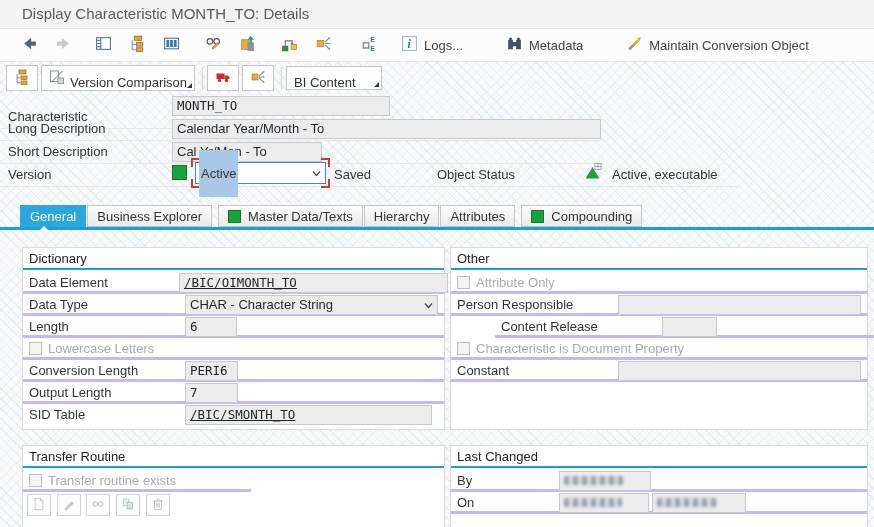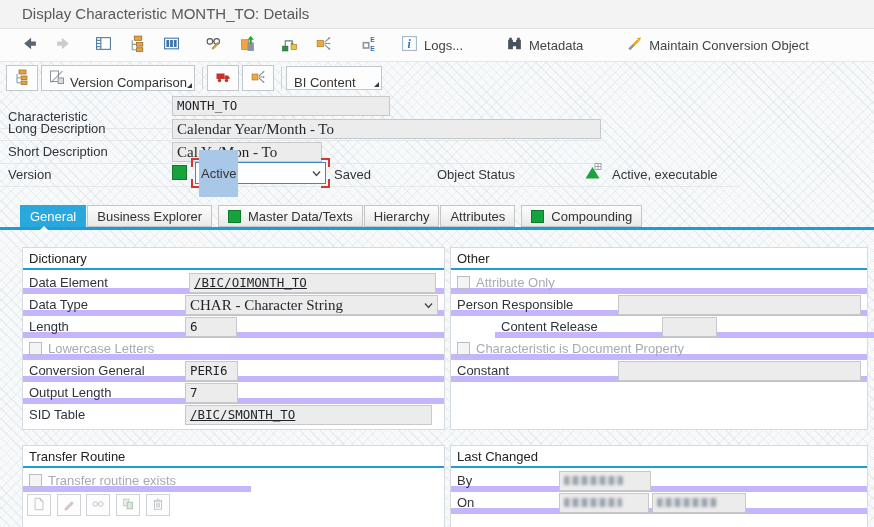--- a/index.html
+++ b/index.html
@@ -24,21 +24,21 @@
          padding:0 7px;font-size:13px;color:#333;position:relative;margin-right:3px;flex:none;}
   .t2btn svg{width:16px;height:16px;}
   .t2btn .lbl{margin-left:5px;margin-top:9px;}
   .corner:after{content:'';position:absolute;right:2px;bottom:2px;width:0;height:0;
                 border-left:5px solid transparent;border-bottom:5px solid #3a3a3a;}
   .vsep{width:1px;height:22px;background:#d2d2d2;margin:0 4px;flex:none;}
   
   .frow{position:absolute;left:0;height:22px;border-bottom:1px solid #e5e7e9;}
   .flabel{position:absolute;left:8px;top:3px;color:#30343a;}
   .fld{position:absolute;height:20px;background:#ececec;border:1px solid #c6c9cc;box-sizing:border-box;
-       padding:0 4px;line-height:18px;font-size:15px;color:#1f2226;font-family:Liberation Serif, serif;}
+       padding:0 4px;line-height:18px;font-size:13px;color:#1f2226;}
   .mono{font-family:"DejaVu Sans Mono",monospace;font-size:12.5px;}
   .link{text-decoration:underline;}
   .gsq{position:absolute;width:15px;height:15px;background:#17a33c;border:1px solid #0f7a2c;box-sizing:border-box;}
   
   .ddlwrap{position:absolute;left:195px;top:162px;width:131px;height:22px;}
   .ddl{position:absolute;inset:0;background:#fff;border:1px solid #3f87c9;box-sizing:border-box;
        display:flex;align-items:center;padding:0 3px;}
   .ddl .sel{background:#a9c7e6;padding:16px 2px;}
   .ddl svg{position:absolute;right:3px;top:5px;width:11px;height:11px;}
   .br{position:absolute;width:7px;height:7px;}
@@ -53,21 +53,21 @@
   .tab.active{background:#2aa7dc;border-color:#2aa7dc;color:#fff;}
   .tab.gap{margin-left:5px;}
   .tab .gdot{width:13px;height:13px;background:#17a33c;border:1px solid #0f7a2c;box-sizing:border-box;margin-right:7px;flex:none;}
   .tabline{position:absolute;left:0;top:227px;width:874px;height:3px;background:#1b9dd9;}
   .notch{position:absolute;left:39px;top:226px;width:0;height:0;
          border-left:5px solid transparent;border-right:5px solid transparent;border-bottom:5px solid #fff;}
   
   .gbox{position:absolute;background:#fff;border:1px solid #d6dbe0;box-sizing:border-box;}
   .gtitle{position:absolute;left:6px;top:3px;color:#222;}
   .grule{position:absolute;left:0;top:20px;width:100%;height:2px;background:#1b9dd9;}
-  .drow{position:absolute;left:0;width:100%;height:22px;border-bottom:6px solid #c4b5fd;box-sizing:border-box;}
+  .drow{position:absolute;left:0;width:100%;height:22px;border-bottom:3px solid #c4b5fd;box-sizing:border-box;}
   .dlabel{position:absolute;left:6px;top:3px;color:#30343a;white-space:nowrap;}
   .chk{position:absolute;left:6px;top:4px;width:13px;height:13px;background:#f4f4f4;border:1px solid #b9bfc6;box-sizing:border-box;}
   .dis{color:#a6abb3;}
   .ddl2{display:flex;align-items:center;}
   .ddl2 svg{position:absolute;right:3px;top:4px;width:11px;height:11px;}
   
   .mini{width:22px;height:20px;border:1px solid #cfd3d7;background:#fdfdfd;display:inline-flex;
         align-items:center;justify-content:center;margin-right:2px;}
   .mini svg{width:14px;height:14px;}
   
@@ -293,21 +293,21 @@
     </div>
   </div>
   <div class="tabline"></div>
   <div class="notch"></div>
 
   <div class="gbox" style="left:22px;top:247px;width:423px;height:183px;">
     <div class="gtitle">Dictionary</div>
     <div class="grule"></div>
     <div class="drow" style="top:24px;">
       <span class="dlabel">Data Element</span>
-      <div class="fld mono link" style="left:166px;top:1px;width:247px;">/BIC/OIMONTH_TO</div>
+      <div class="fld mono link" style="left:156px;top:1px;width:269px;">/BIC/OIMONTH_TO</div>
     </div>
     <div class="drow" style="top:46px;">
       <span class="dlabel">Data Type</span>
       <div class="fld ddl2" style="left:162px;top:1px;width:253px;">
         <span>CHAR - Character String</span>
         <span>
             <svg viewBox="0 0 14 14">
               <path d="M2.5 4.5 l4.5 5 l4.5 -5" fill="none" stroke="#444" stroke-width="1.6"></path>
             </svg>
           </span>
@@ -315,21 +315,21 @@
     </div>
     <div class="drow" style="top:68px;">
       <span class="dlabel">Length</span>
       <div class="fld mono" style="left:162px;top:1px;width:52px;">6</div>
     </div>
     <div class="drow" style="top:90px;">
       <span class="chk"></span>
       <span class="dlabel dis" style="left:25px;">Lowercase Letters</span>
     </div>
     <div class="drow" style="top:112px;">
-      <span class="dlabel">Conversion General</span>
+      <span class="dlabel">Conversion Length</span>
       <div class="fld mono" style="left:162px;top:1px;width:53px;">PERI6</div>
     </div>
     <div class="drow" style="top:134px;">
       <span class="dlabel">Output Length</span>
       <div class="fld mono" style="left:162px;top:1px;width:53px;">7</div>
     </div>
     <div class="drow" style="top:156px;border-bottom:none;">
       <span class="dlabel">SID Table</span>
       <div class="fld mono link" style="left:162px;top:1px;width:247px;">/BIC/SMONTH_TO</div>
     </div>

